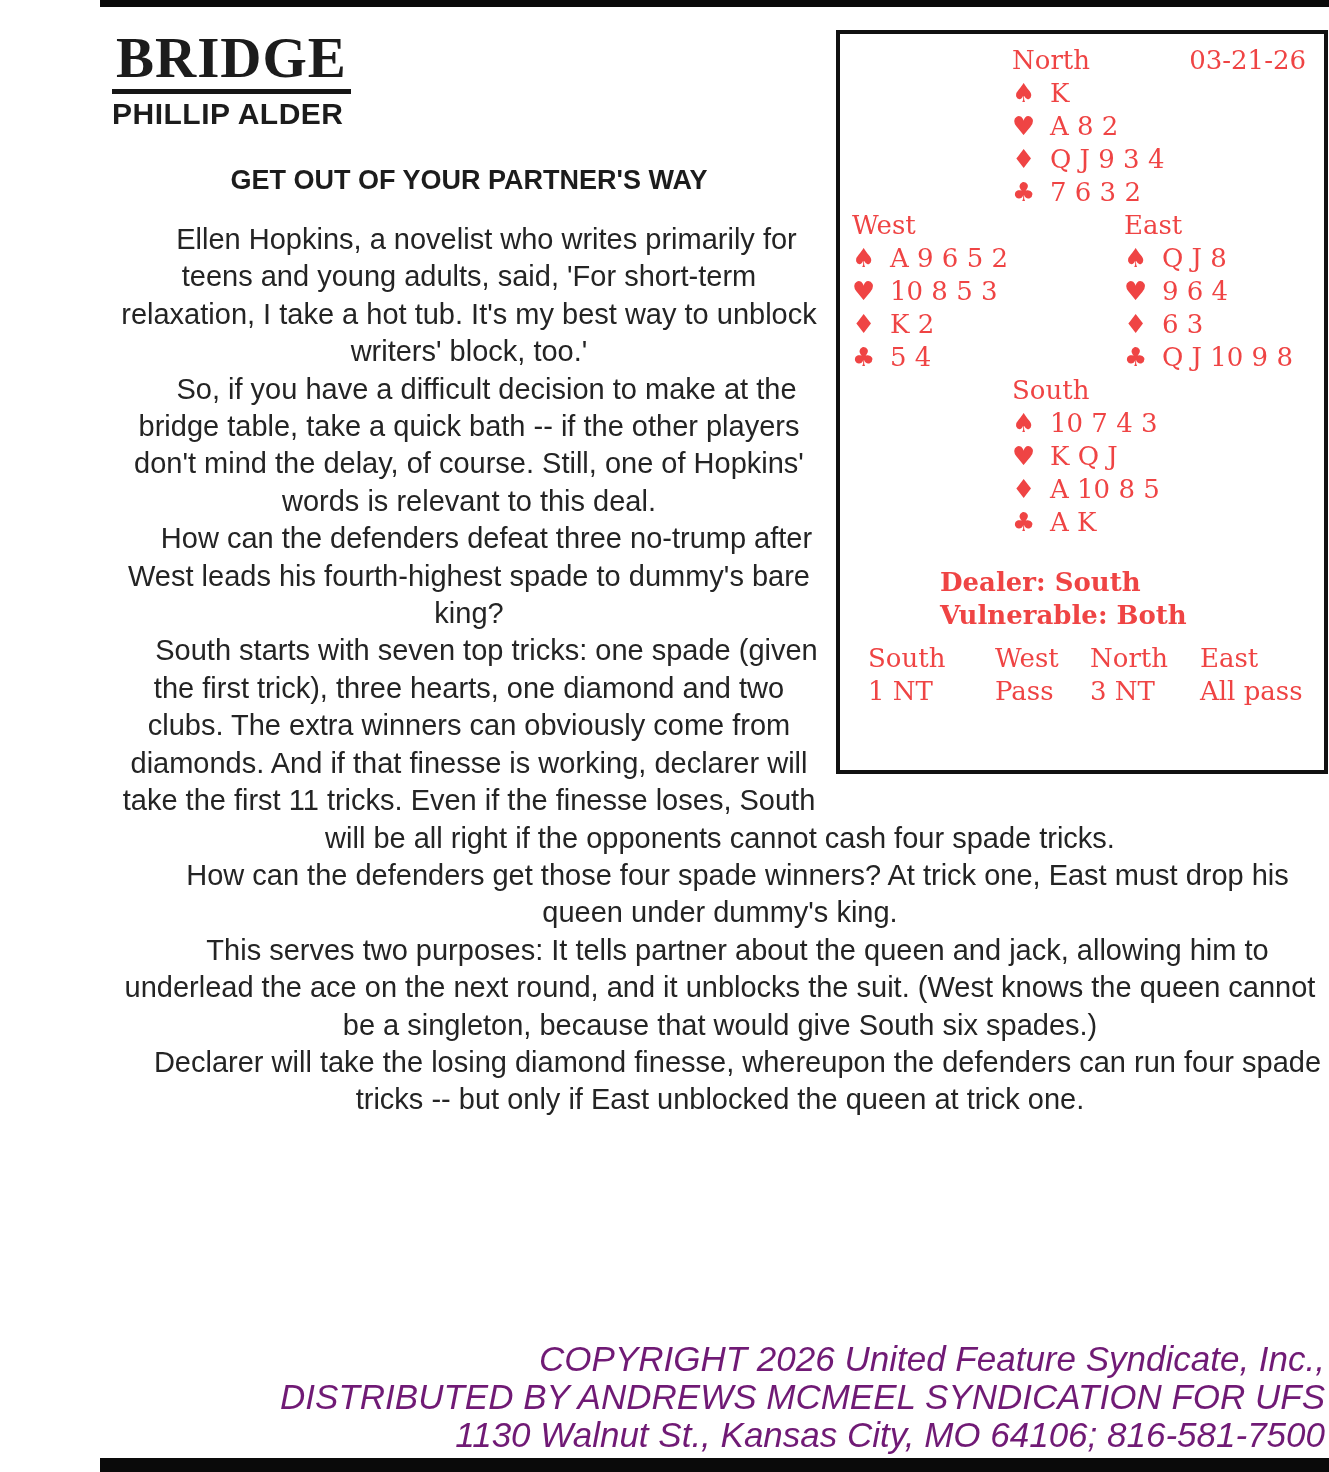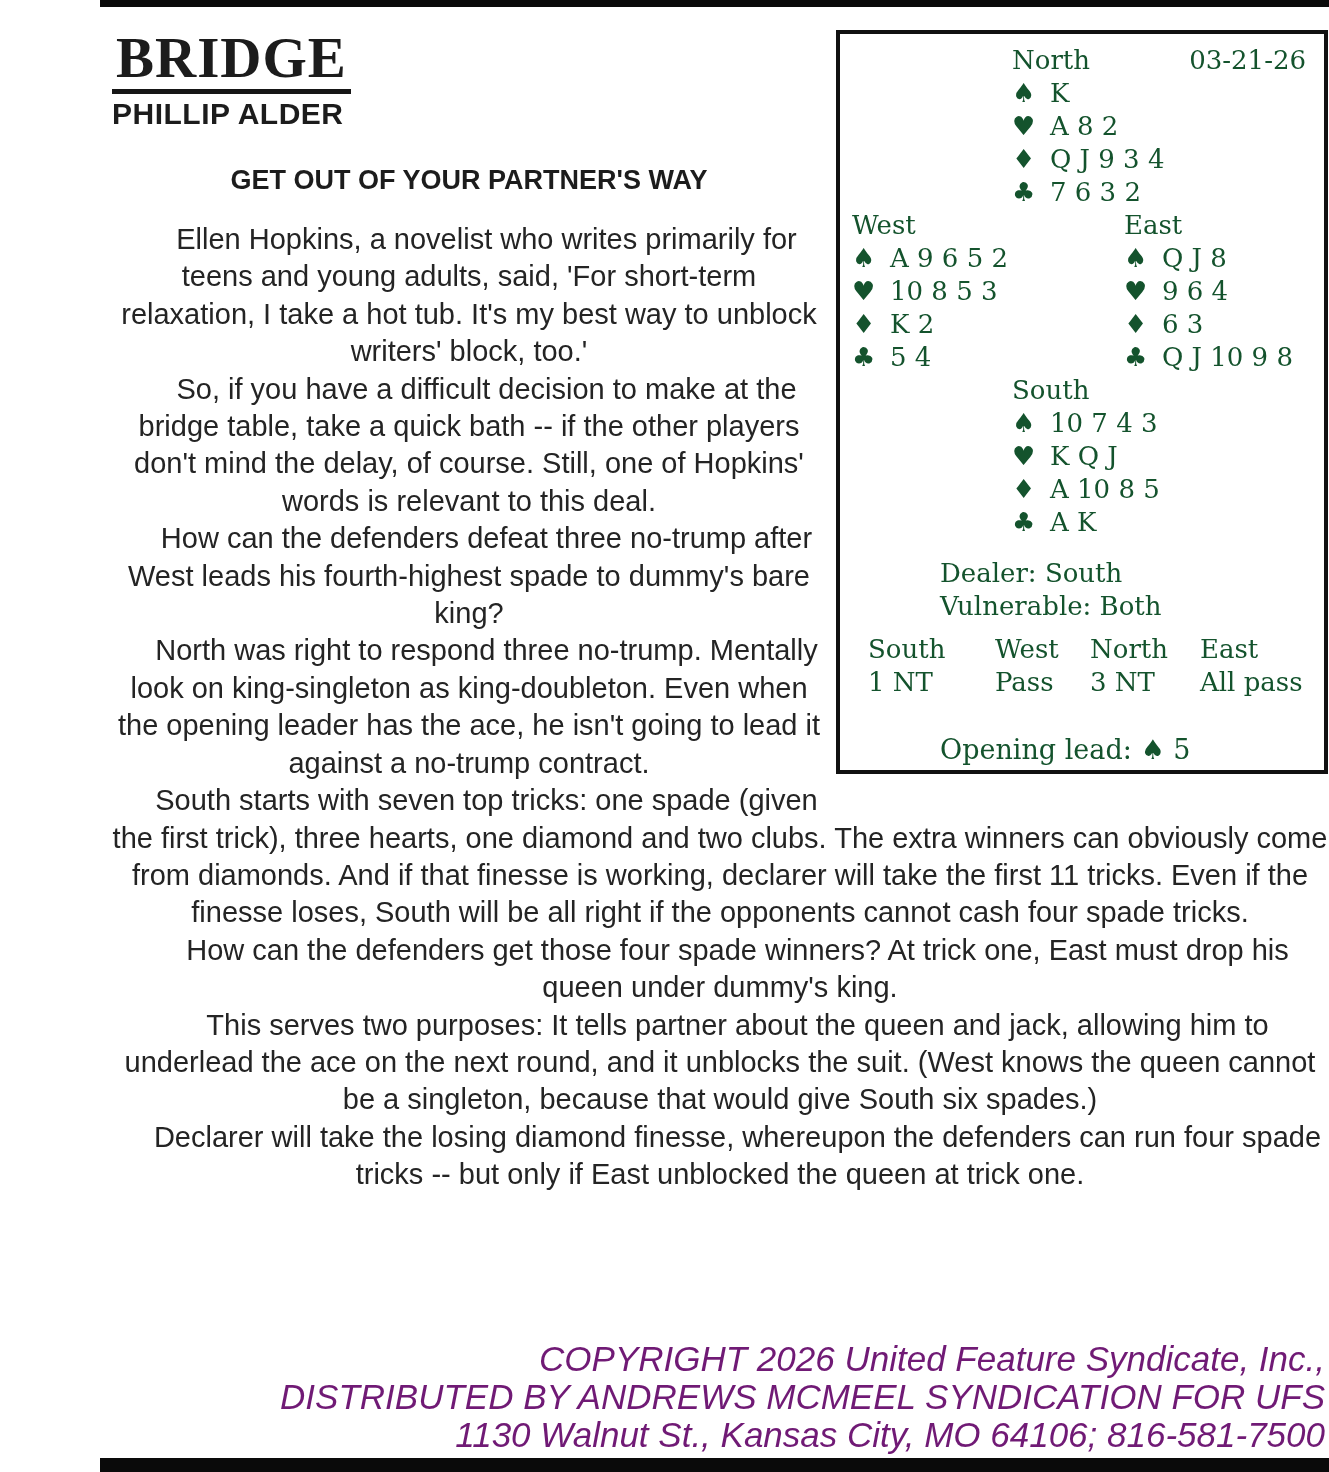--- a/index.html
+++ b/index.html
@@ -26,32 +26,32 @@
   
   .diagram {
     float: right;
     width: 492px; height: 744px;
     box-sizing: border-box;
     border: 4px solid #111;
     margin: 4px 0 16px 10px;
     padding: 10px 10px 0 12px;
     font-family: "DejaVu Serif", serif;
     font-size: 26px; line-height: 33px;
-    color: #14532d;
+    color: #ef4444;
     white-space: nowrap;
   }
   .diag-row1 { display: flex; }
   .diag-north-label { margin-left: 160px; }
   .diag-date { margin-left: auto; padding-right: 8px; }
   .hand-rows .hand-row { display: flex; }
   .suit-cell { width: 38px; flex: 0 0 38px; }
   .indent-hand { margin-left: 160px; }
   .we-block { position: relative; }
   .east-col { position: absolute; left: 272px; top: 0; }
-  .dealer-block { margin-left: 88px; margin-top: 18px; }
+  .dealer-block { margin-left: 88px; margin-top: 27px; font-weight: bold; }
   .auction {
     display: grid;
     grid-template-columns: 127px 95px 110px auto;
     padding-left: 16px;
     margin-top: 10px;
   }
   .lead-line { margin-left: 88px; margin-top: 34px; font-size: 27px; }
 
   
   .masthead { text-align: left; margin: 4px 0 0 0; }
@@ -206,39 +206,33 @@
       <span>South</span>
       <span>West</span>
       <span>North</span>
       <span>East</span>
       <span>1 NT</span>
       <span>Pass</span>
       <span>3 NT</span>
       <span>All pass</span>
     </div>
 
-    <div class="lead-line">
-      <span>Opening lead:</span>
-      <span>♠</span>
-      <span>5</span>
-    </div>
   </div>
 
   <div class="masthead">
     <div class="masthead-title">BRIDGE</div>
     <div class="masthead-author">PHILLIP ALDER</div>
   </div>
 
   <div class="headline">GET OUT OF YOUR PARTNER'S WAY</div>
 
   <div class="article">
     <p>Ellen Hopkins, a novelist who writes primarily for teens and young adults, said, 'For short-term relaxation, I take a hot tub. It's my best way to unblock writers' block, too.'</p>
     <p>So, if you have a difficult decision to make at the bridge table, take a quick bath -- if the other players don't mind the delay, of course. Still, one of Hopkins' words is relevant to this deal.</p>
     <p>How can the defenders defeat three no-trump after West leads his fourth-highest spade to dummy's bare king?</p>
-    <p>North was right to respond three no-trump. Mentally look on king-singleton as king-doubleton. Even when the opening leader has the ace, he isn't going to lead it against a no-trump contract.</p>
     <p>South starts with seven top tricks: one spade (given the first trick), three hearts, one diamond and two clubs. The extra winners can obviously come from diamonds. And if that finesse is working, declarer will take the first 11 tricks. Even if the finesse loses, South will be all right if the opponents cannot cash four spade tricks.</p>
     <p>How can the defenders get those four spade winners? At trick one, East must drop his queen under dummy's king.</p>
     <p>This serves two purposes: It tells partner about the queen and jack, allowing him to underlead the ace on the next round, and it unblocks the suit. (West knows the queen cannot be a singleton, because that would give South six spades.)</p>
     <p>Declarer will take the losing diamond finesse, whereupon the defenders can run four spade tricks -- but only if East unblocked the queen at trick one.</p>
   </div>
 </div>
 
 <div class="footer">
   <div>COPYRIGHT 2026 United Feature Syndicate, Inc.,</div>
   <div>DISTRIBUTED BY ANDREWS MCMEEL SYNDICATION FOR UFS</div>

